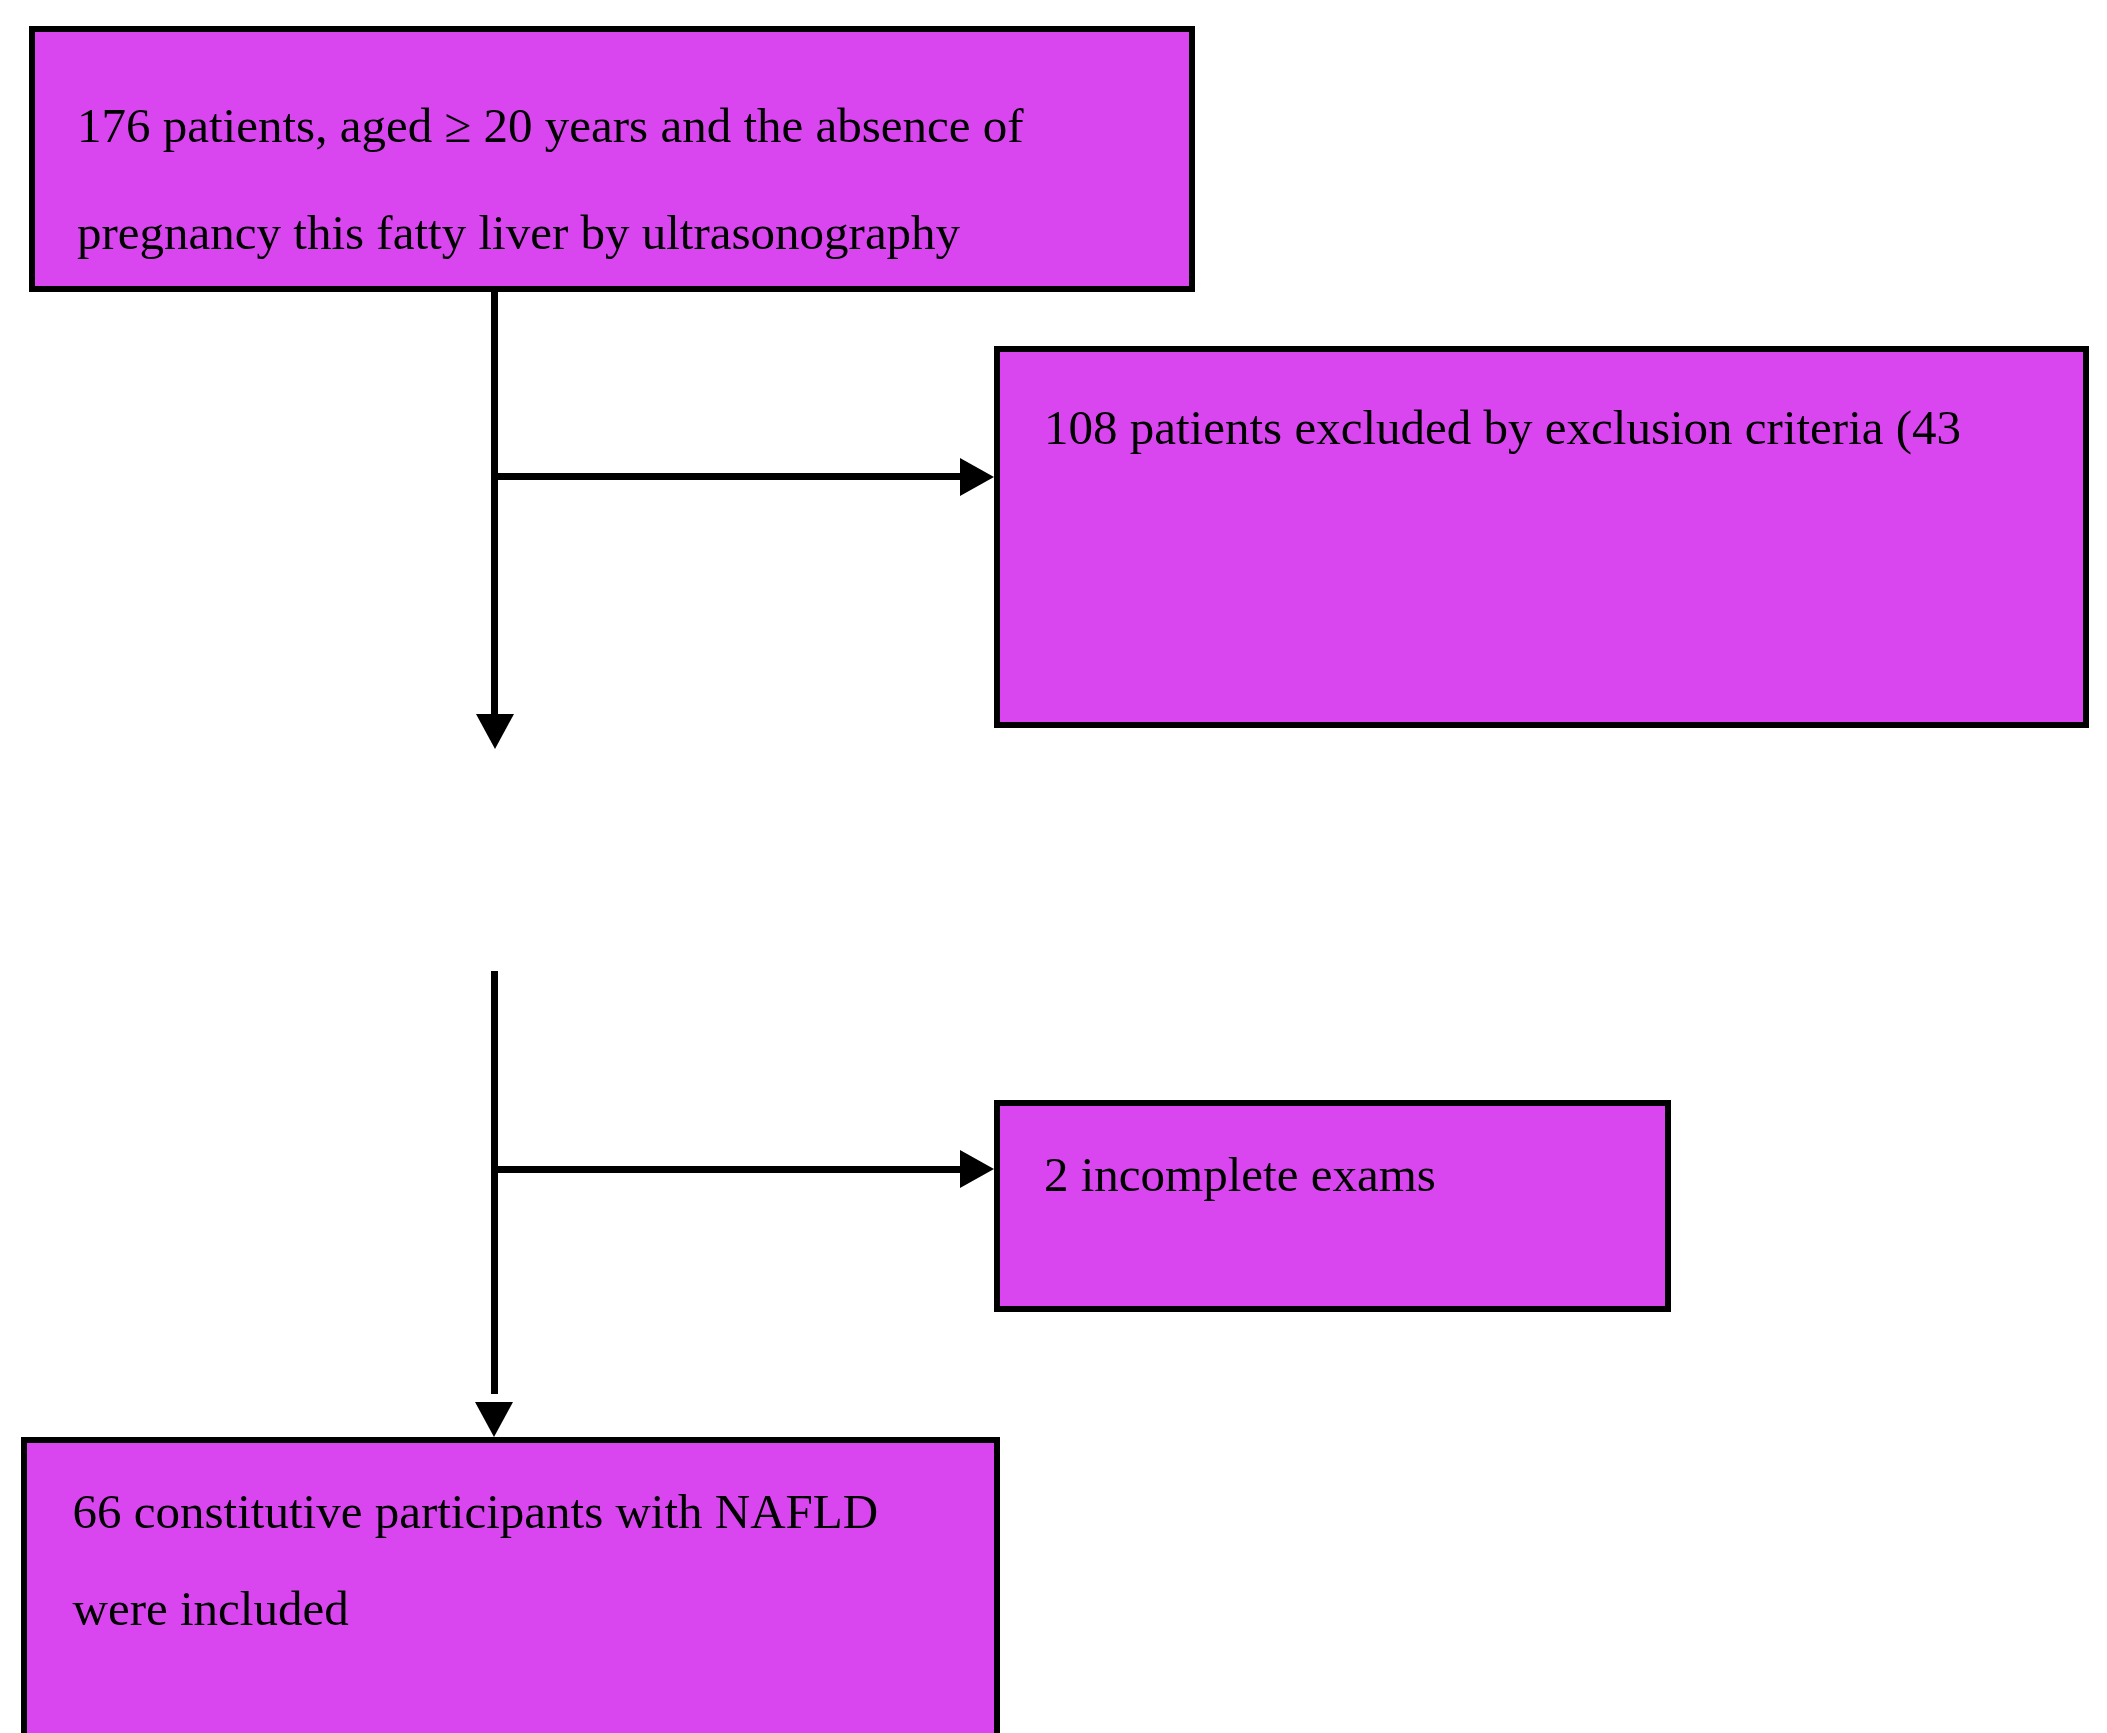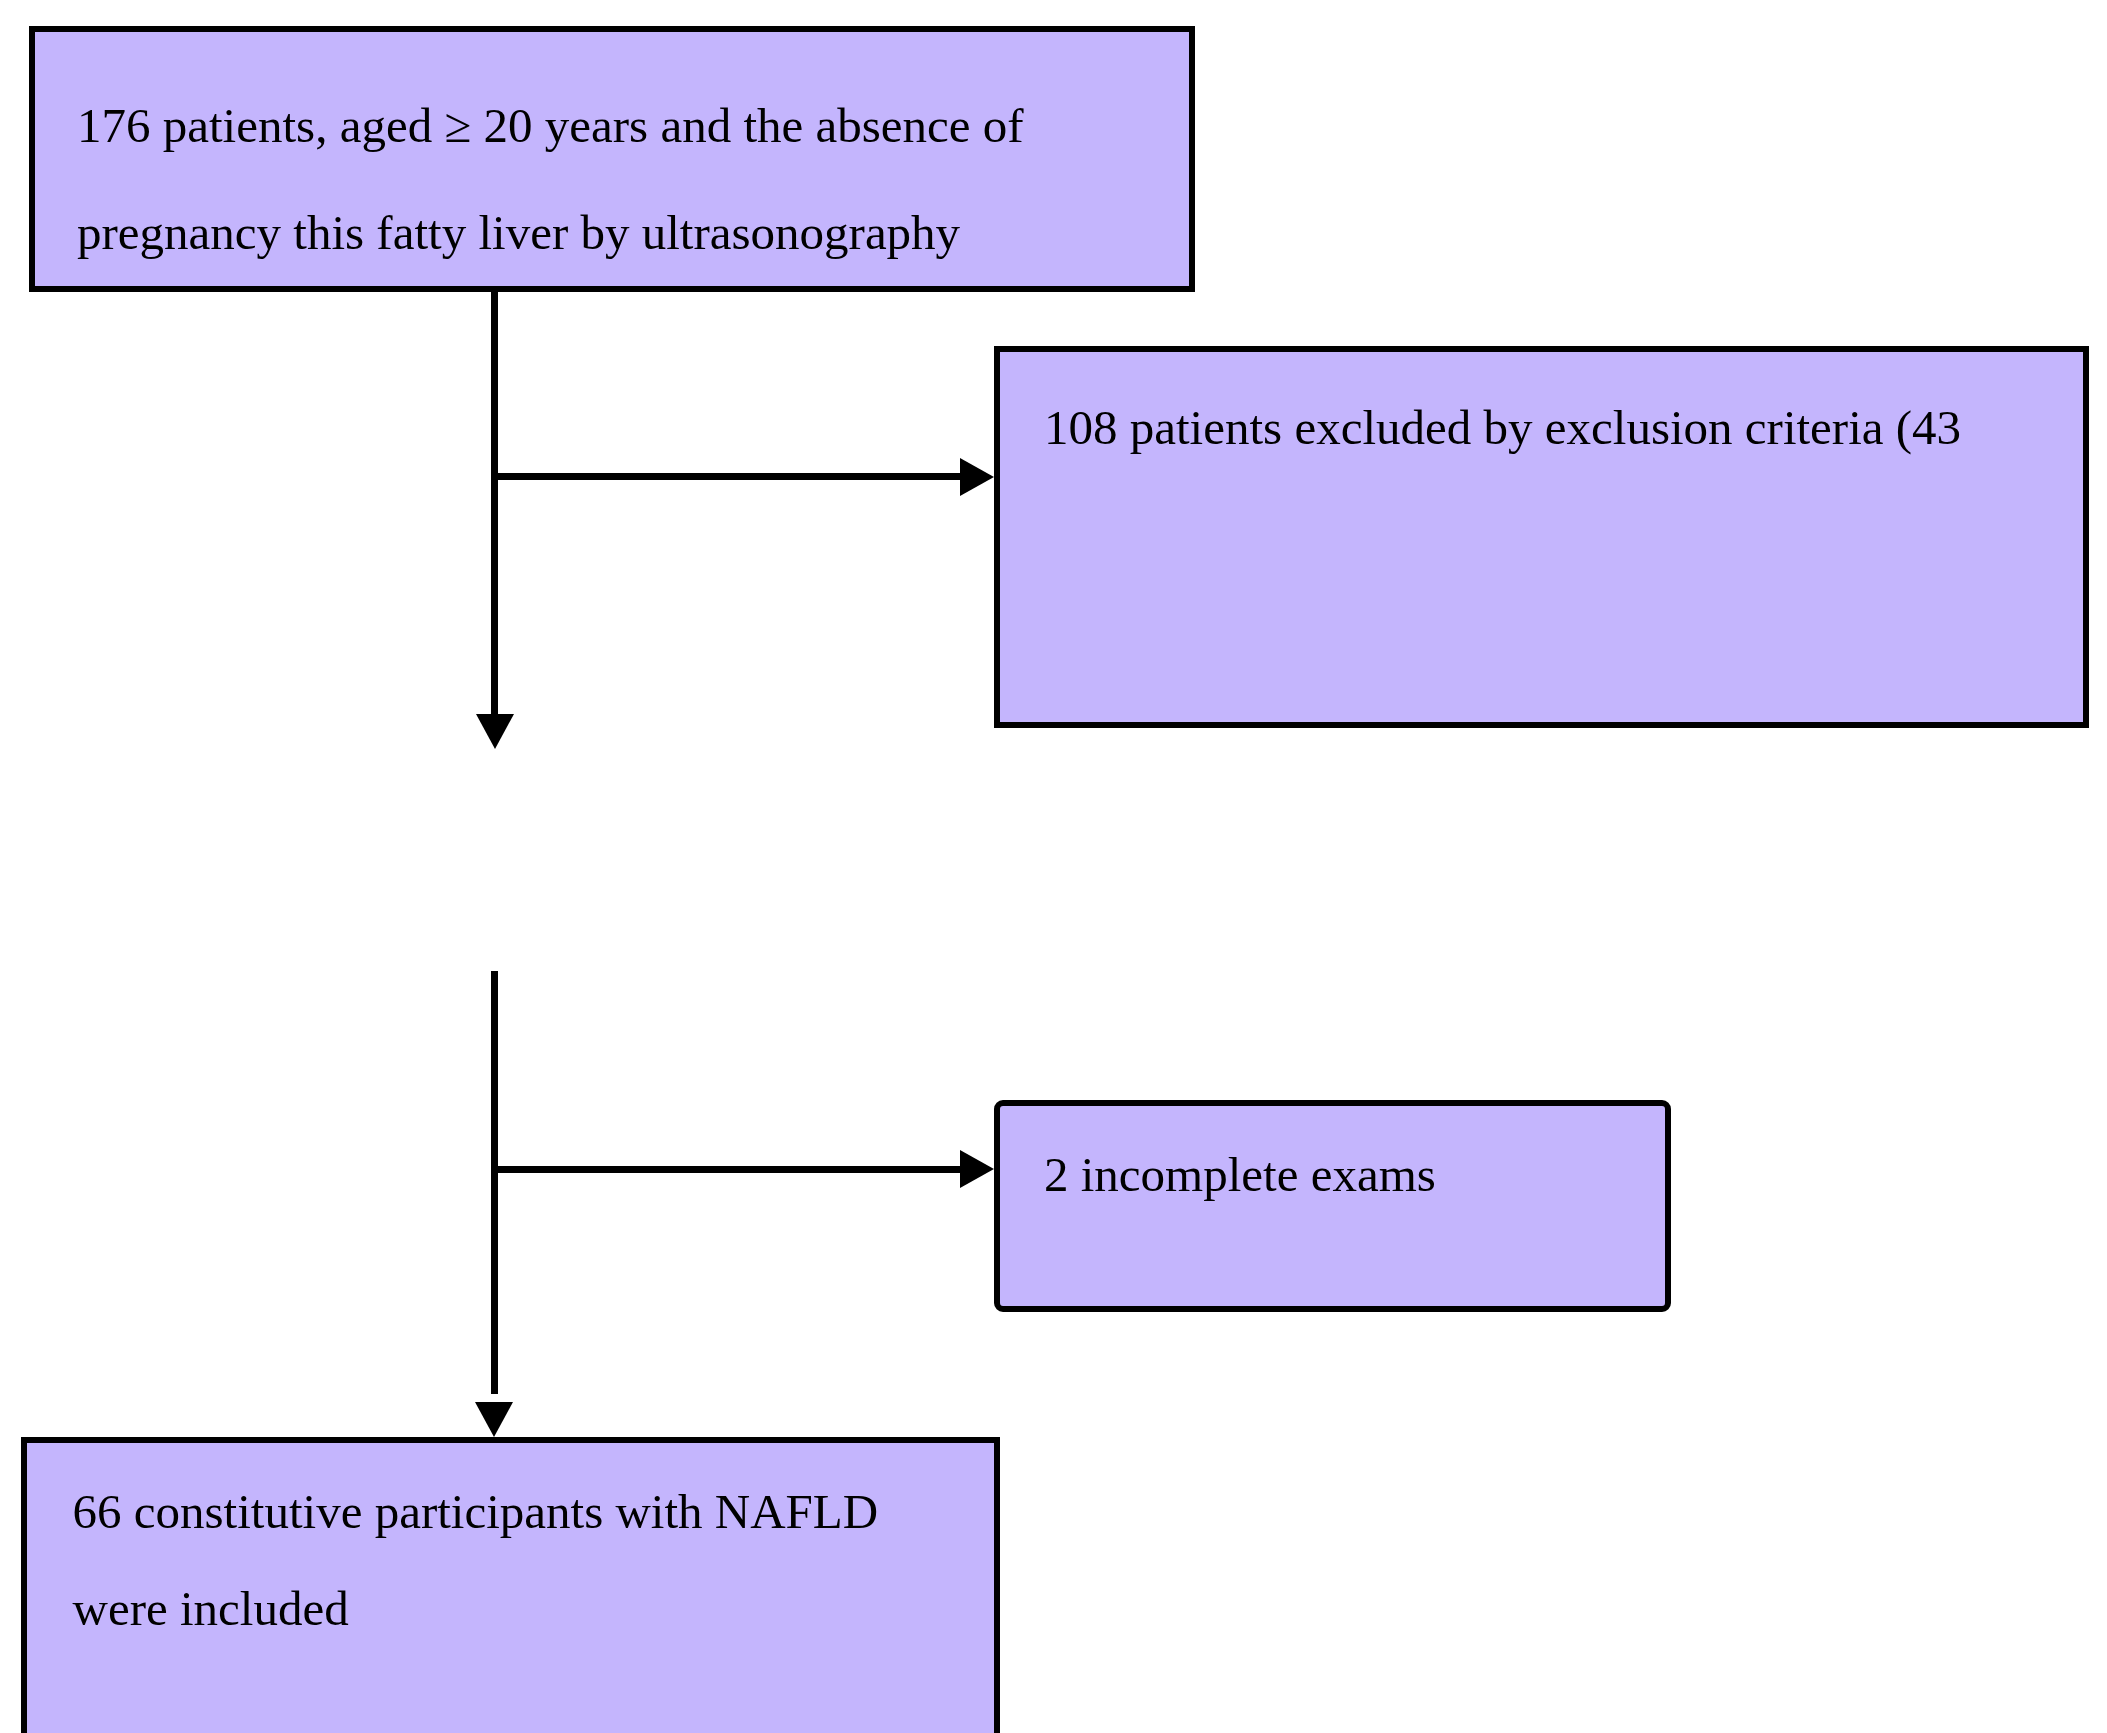--- a/index.html
+++ b/index.html
@@ -13,21 +13,21 @@
     height: 1734px;
     background: #ffffff;
     font-family: "Liberation Serif", serif;
     color: #000000;
     overflow: hidden;
   }
   .box {
     position: absolute;
     box-sizing: border-box;
     border: 6.6px solid #000000;
-    background: #c4b5fd;
+    background: #d946ef;
     font-size: 49px;
     line-height: 107px;
   }
   .box .tline {
     white-space: nowrap;
   }
   
   #box-eligible {
     left: 29px; top: 26px; width: 1166px; height: 266px;
     padding: 40px 14.6px 0 42px;
@@ -41,21 +41,20 @@
   #box-excluded .tline.cont { padding-left: 53px; }
   
   #box-enrolled {
     left: 29px; top: 749px; width: 945px; height: 222px;
     padding: 38px 14.6px 0 42px;
   }
   
   #box-incomplete {
     left: 994px; top: 1100px; width: 677px; height: 212px;
     padding: 15.4px 14.6px 0 44px;
-    border-radius: 9px;
   }
   
   #box-included {
     left: 20.5px; top: 1437px; width: 979px; height: 333px;
     padding: 20px 14.6px 0 46px;
     line-height: 97px;
   }
   
   .shaft {
     position: absolute;

